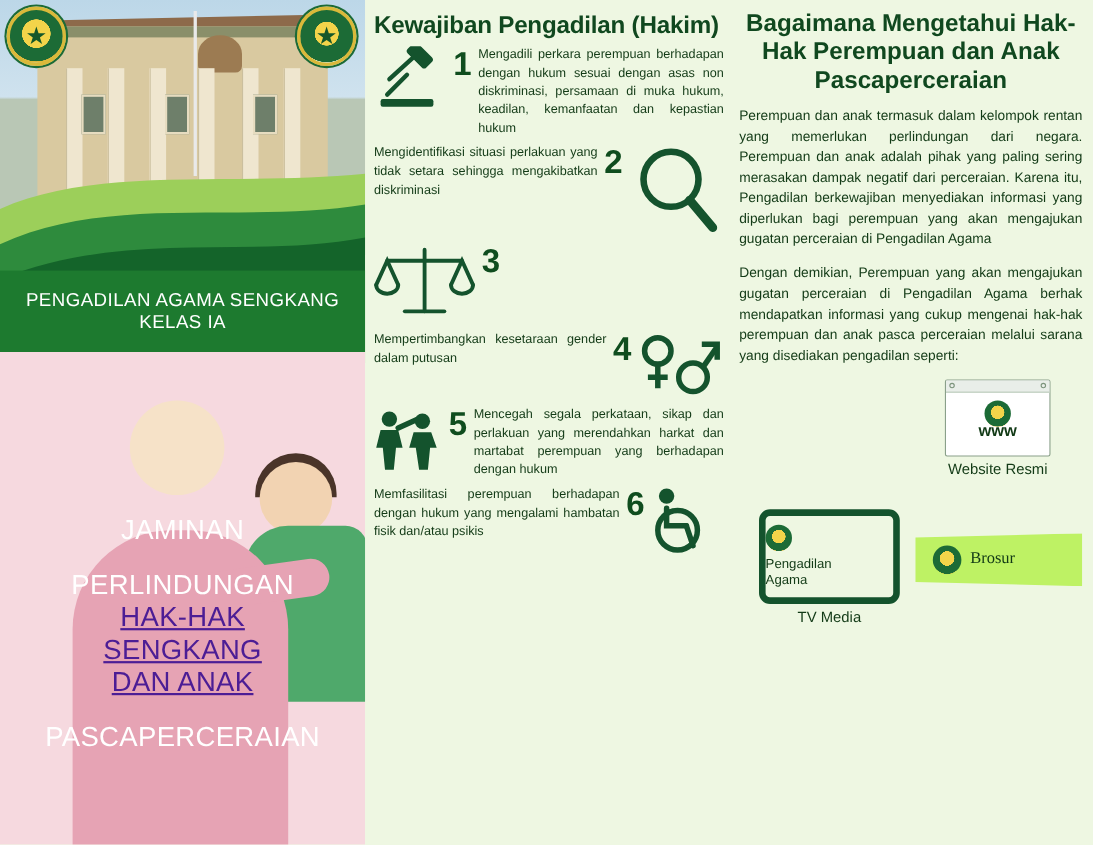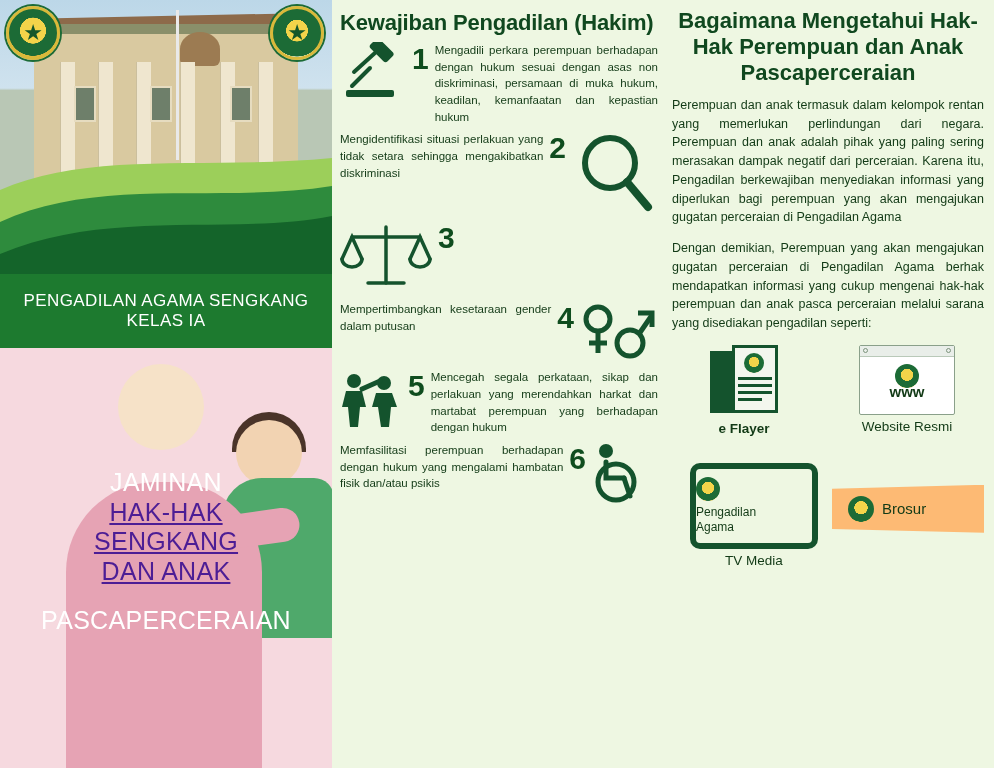--- a/index.html
+++ b/index.html
@@ -97,21 +97,20 @@
   }
   .title-band {
     position: absolute; left: 0; top: 246px;
     width: 332px; height: 74px;
     background: #1d7a2f;
     display: flex; flex-direction: column;
     align-items: center; justify-content: center;
     color: #fff;
     letter-spacing: .4px;
     z-index: 4;
-    margin-top: 28px;
   }
   .title-band .l1 { font-size: 17px; }
   .title-band .l2 { font-size: 17px; }
 
   .left-lower {
     position: absolute; left: 0; top: 320px;
     width: 332px; height: 448px;
     background: #f6d9df;
     overflow: hidden;
   }
@@ -262,25 +261,25 @@
     margin-top: 16px;
   }
   .tv {
     width: 128px; height: 86px; margin: 0 auto;
     border: 6px solid #14532d; border-radius: 10px;
     display: flex; flex-direction: column; align-items: flex-start; justify-content: center;
     font-size: 12px; color: #123a16; line-height: 1.25;
   }
   .ribbon {
     width: 152px; height: 48px;
-    background: #fdba74;
+    background: #bef264;
     display: flex; align-items: center; gap: 8px;
     padding-left: 16px;
     clip-path: polygon(0 8%, 100% 0, 100% 100%, 0 92%);
-    font-size: 15px; color: #123a16;
+    font-size: 15px; color: #123a16; font-family: Liberation Serif, serif;
   }
   .logo-dot {
     width: 26px; height: 26px; border-radius: 50%;
     background: radial-gradient(circle at 50% 45%, #f3d44a 0 34%, #1c6b36 35% 72%, #d8b93c 73% 100%);
     flex: 0 0 auto;
   }
   .logo-dot.sm { width: 20px; height: 20px; }
   .logo-dot.md { width: 24px; height: 24px; }
 </style>
 </head>
@@ -331,20 +330,21 @@
       <div class="mother-head"></div>
       <div class="child-hair"></div>
       <div class="child-head"></div>
       <div class="child-body"></div>
       <div class="mother-body"></div>
       <div class="arm"></div>
     </div>
 
     <div class="left-text">
       <div class="lt-line lt-white">JAMINAN</div>
+      <div class="lt-line lt-white">PERLINDUNGAN</div>
       <div class="lt-line lt-yellow">HAK-HAK</div>
       <div class="lt-line lt-yellow">SENGKANG</div>
       <div class="lt-line lt-yellow">DAN ANAK</div>
       <div class="lt-line lt-white">PASCAPERCERAIAN</div>
     </div>
   </div>
 
   <div class="mid">
     <h1>Kewajiban Pengadilan (Hakim)</h1>
 
@@ -440,32 +440,20 @@
     </div>
   </div>
 
   <div class="right">
     <h1>Bagaimana Mengetahui Hak-Hak Perempuan dan Anak Pascaperceraian</h1>
     <p class="rp">Perempuan dan anak termasuk dalam kelompok rentan yang memerlukan perlindungan dari negara. Perempuan dan anak adalah pihak yang paling sering merasakan dampak negatif dari perceraian. Karena itu, Pengadilan berkewajiban menyediakan informasi yang diperlukan bagi perempuan yang akan mengajukan gugatan perceraian di Pengadilan Agama</p>
     <p class="rp">Dengan demikian, Perempuan yang akan mengajukan gugatan perceraian di Pengadilan Agama berhak mendapatkan informasi yang cukup mengenai hak-hak perempuan dan anak pasca perceraian melalui sarana yang disediakan pengadilan seperti:</p>
 
     <div class="media-grid">
 
-      <div class="m-item" style="left:12px; top:0; width:120px;">
-        <div class="flyer">
-          <div class="sheet" style="left:0; top:6px; width:26px; height:62px;"></div>
-          <div class="sheet" style="left:22px; top:0; width:46px; height:68px; background:#f3f6ee; border:3px solid #14532d;"></div>
-          <div style="position:absolute; left:34px; top:8px;" class="logo-dot sm"></div>
-          <div style="position:absolute; left:28px; top:32px; width:34px; height:3px; background:#14532d;"></div>
-          <div style="position:absolute; left:28px; top:39px; width:34px; height:3px; background:#14532d;"></div>
-          <div style="position:absolute; left:28px; top:46px; width:34px; height:3px; background:#14532d;"></div>
-          <div style="position:absolute; left:28px; top:53px; width:24px; height:3px; background:#14532d;"></div>
-        </div>
-        <div class="m-cap b">e Flayer</div>
-      </div>
 
       <div class="m-item" style="left:160px; top:0; width:150px;">
         <div class="browser">
           <div class="bar">
             <div class="dot"></div>
             <div style="flex:1"></div>
             <div class="dot"></div>
           </div>
           <div style="position:absolute; left:50%; top:18px; transform:translateX(-50%);" class="logo-dot md"></div>
           <div class="www" style="margin-top:26px;">www</div>

